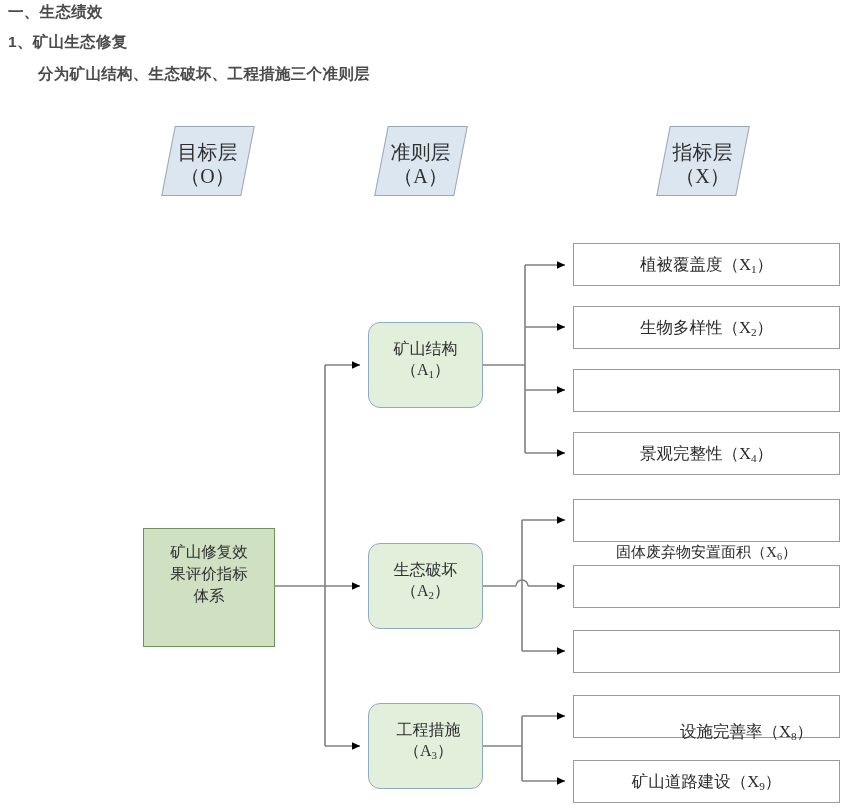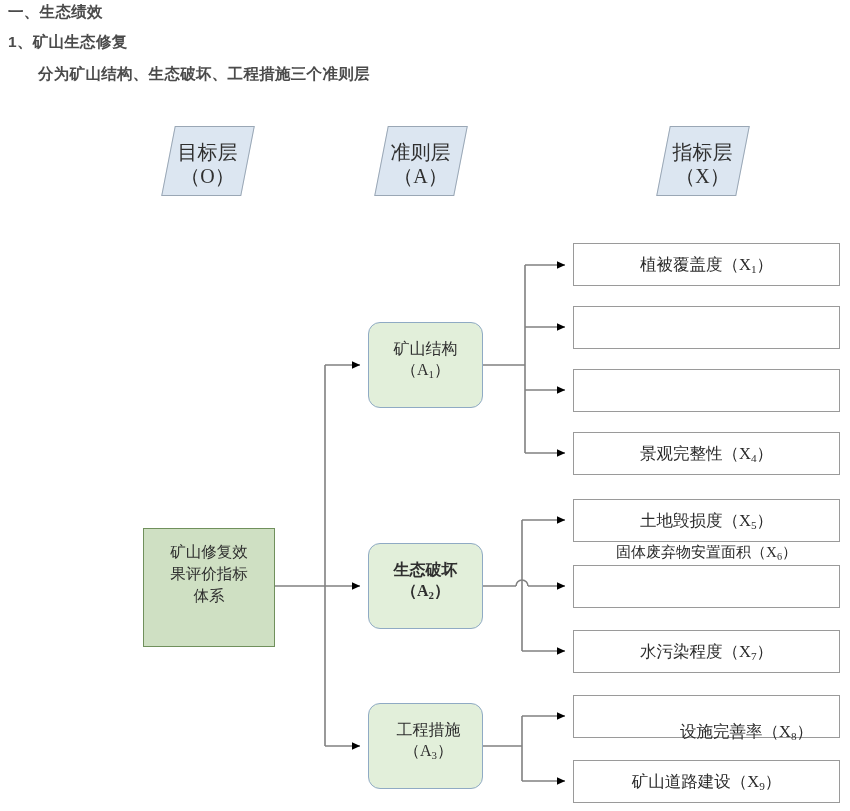--- a/index.html
+++ b/index.html
@@ -206,49 +206,48 @@
     <div>体系</div>
   </div>
 
   <div class="critbox" style="left:368px; top:322px; width:115px; height:86px;"></div>
   <div class="crit-txt" style="left:368px; top:339px; width:115px;">
     <div>矿山结构</div>
     <div><span>（A</span><sub>1</sub><span>）</span></div>
   </div>
 
   <div class="critbox" style="left:368px; top:543px; width:115px; height:86px;"></div>
-  <div class="crit-txt" style="left:368px; top:560px; width:115px;font-weight:bold;">
+  <div class="crit-txt" style="left:368px; top:560px; width:115px;">
     <div>生态破坏</div>
     <div><span>（A</span><sub>2</sub><span>）</span></div>
   </div>
 
   <div class="critbox" style="left:368px; top:703px; width:115px; height:86px;"></div>
   <div class="crit-txt" style="left:368px; top:720px; width:121px;">
     <div>工程措施</div>
     <div><span>（A</span><sub>3</sub><span>）</span></div>
   </div>
 
   <div class="indbox" style="top:243px;"></div>
   <div class="ind-txt" style="top:243px;"><span>植被覆盖度</span><span>（X</span><sub>1</sub><span>）</span></div>
 
   <div class="indbox" style="top:306px;"></div>
+  <div class="ind-txt" style="top:306px;"><span>生物多样性</span><span>（X</span><sub>2</sub><span>）</span></div>
 
   <div class="indbox" style="top:369px;"></div>
 
   <div class="indbox" style="top:432px;"></div>
   <div class="ind-txt" style="top:432px;border-radius:20px;"><span>景观完整性</span><span>（X</span><sub>4</sub><span>）</span></div>
 
   <div class="indbox" style="top:499px;"></div>
-  <div class="ind-txt" style="top:499px;"><span>土地毁损度</span><span>（X</span><sub>5</sub><span>）</span></div>
 
   <div class="indbox" style="top:565px;"></div>
   <div class="ind-txt small" style="top:531px;"><span>固体废弃物安置面积</span><span>（X</span><sub>6</sub><span>）</span></div>
 
   <div class="indbox" style="top:630px;"></div>
-  <div class="ind-txt" style="top:630px;"><span>水污染程度</span><span>（X</span><sub>7</sub><span>）</span></div>
 
   <div class="indbox" style="top:695px;"></div>
   <div class="ind-txt" style="top:710px;padding-left:40px;"><span>设施完善率</span><span>（X</span><sub>8</sub><span>）</span></div>
 
   <div class="indbox" style="top:760px;"></div>
   <div class="ind-txt" style="top:760px;"><span>矿山道路建设</span><span>（X</span><sub>9</sub><span>）</span></div>
 
 </div>
 
 </body></html>

